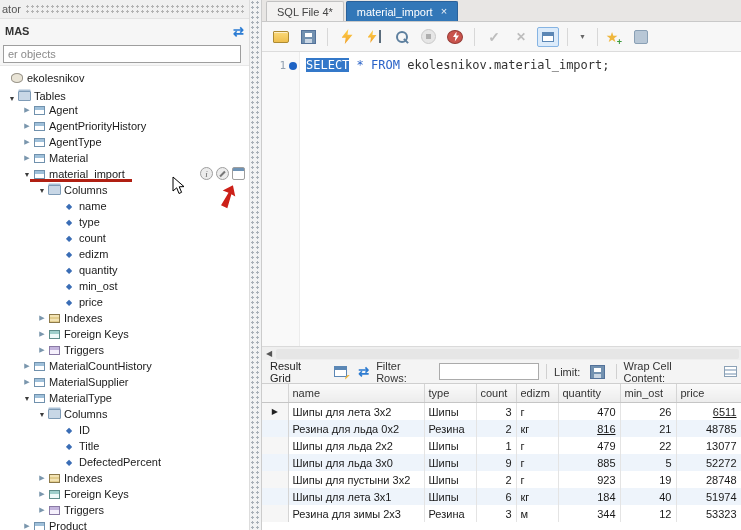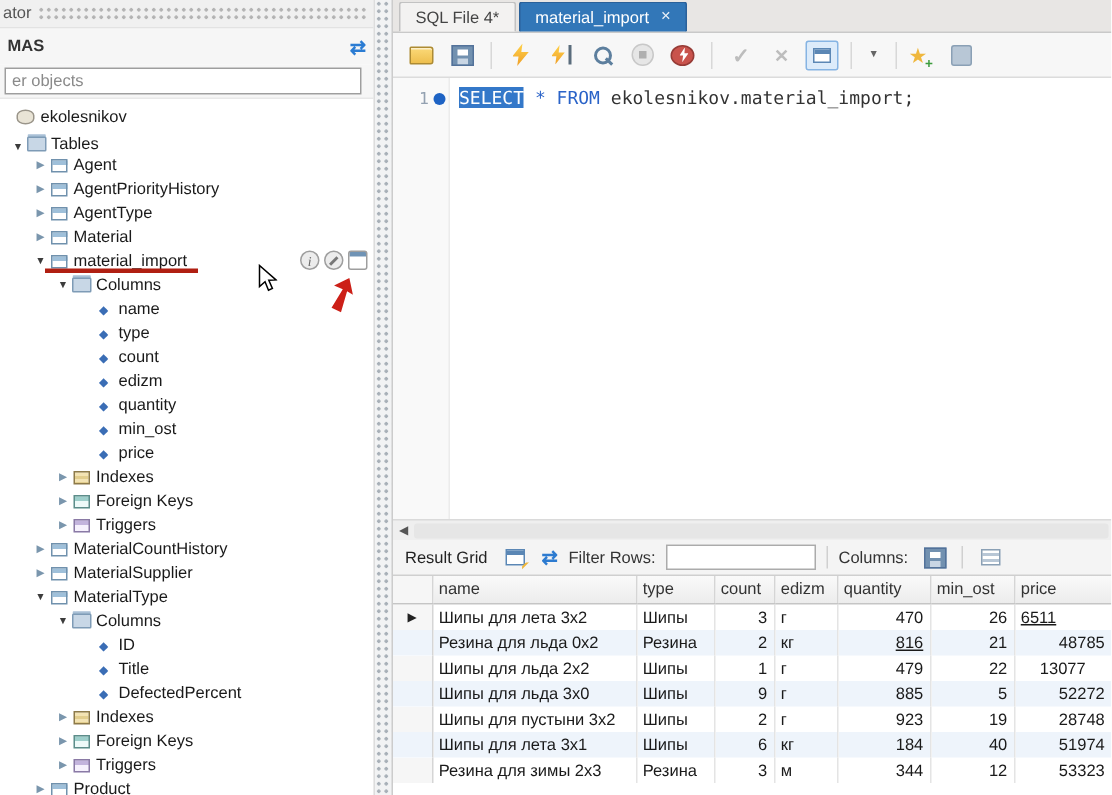--- a/index.html
+++ b/index.html
@@ -377,23 +377,24 @@
       <span class="hs-track"></span>
     </div>
 
     <div class="result-toolbar">
       <span class="rt-label">Result Grid</span>
       <span class="tbi i-grid-edit"></span>
       <span class="rt-refresh">⇄</span>
       <span>Filter Rows:</span>
       <input class="rt-filter" value="" style="">
       <span class="vsep"></span>
-      <span>Columns:</span>
+      <span>Limit:</span>
       <span class="tbi i-export"></span>
       <span class="vsep"></span>
+      <span>Wrap Cell Content:</span>
       <span class="tbi i-wrap"></span>
     </div>
 
     <div class="gridwrap">
       <table class="grid">
         <colgroup>
             <col style="width: 26px;">
             <col style="width: 136px;">
             <col style="width: 52px;">
             <col style="width: 40px;">
@@ -416,41 +417,41 @@
           </thead>
         <tbody>
             <tr class="">
               <td class="selcol">▶</td>
               <td style="text-align: left;">Шипы для лета 3x2</td>
               <td style="text-align: left;">Шипы</td>
               <td style="text-align: right;">3</td>
               <td style="text-align: left;">г</td>
               <td style="text-align: right;">470</td>
               <td style="text-align: right;">26</td>
-              <td style=" text-decoration: underline;">6511</td>
+              <td style="text-align: right; text-decoration: underline;">6511</td>
             </tr>
             <tr class="alt">
               <td class="selcol"></td>
               <td style="text-align: left;">Резина для льда 0x2</td>
               <td style="text-align: left;">Резина</td>
               <td style="text-align: right;">2</td>
               <td style="text-align: left;">кг</td>
               <td style="text-align: right; text-decoration: underline;">816</td>
               <td style="text-align: right;">21</td>
               <td style="text-align: right;">48785</td>
             </tr>
             <tr class="">
               <td class="selcol"></td>
               <td style="text-align: left;">Шипы для льда 2x2</td>
               <td style="text-align: left;">Шипы</td>
               <td style="text-align: right;">1</td>
               <td style="text-align: left;">г</td>
               <td style="text-align: right;">479</td>
               <td style="text-align: right;">22</td>
-              <td style="text-align: center;">13077</td>
+              <td style="text-align: right;">13077</td>
             </tr>
             <tr class="alt">
               <td class="selcol"></td>
               <td style="text-align: left;">Шипы для льда 3x0</td>
               <td style="text-align: left;">Шипы</td>
               <td style="text-align: right;">9</td>
               <td style="text-align: left;">г</td>
               <td style="text-align: right;">885</td>
               <td style="text-align: right;">5</td>
               <td style="text-align: right;">52272</td>

